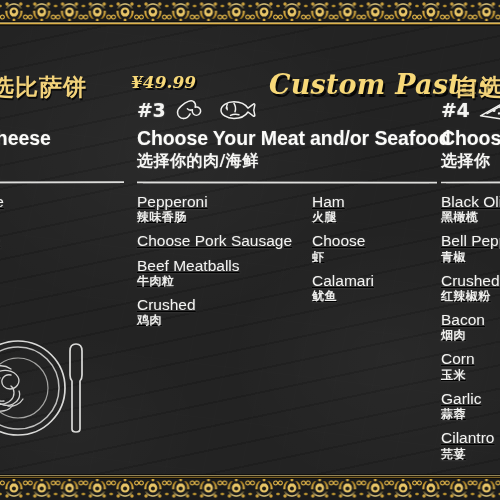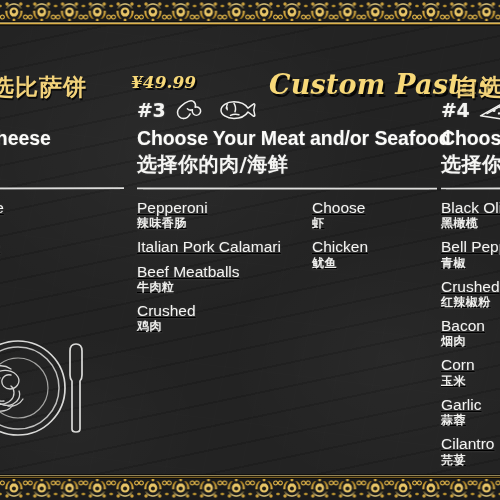--- a/index.html
+++ b/index.html
@@ -144,21 +144,21 @@
     font-size: 19.5px;
     font-weight: 700;
     color: #fbfbf9;
     letter-spacing: -.1px;
     white-space: nowrap;
     text-shadow: 0 0 2px rgba(255,255,255,.25);
   }
   .sec-title-cn {
     margin-top: 1px;
     font-family: "DejaVu Sans", sans-serif;
-    font-size: 20px;
+    font-size: 16px;
     font-weight: 700;
     color: #f6f6f4;
     letter-spacing: .5px;
     white-space: nowrap;
     text-shadow: 0 0 2px rgba(255,255,255,.2);
   }
 
   .divider {
     margin-top: 9px;
     height: 3px;
@@ -321,38 +321,42 @@
       </svg>
     </div>
 
     <div class="items-wrap">
       <div class="items-col meat-a">
         <div class="item">
           <div class="en">Pepperoni</div>
           <div class="cn">辣味香肠</div>
         </div>
         <div class="item">
-          <div class="en">Italian Pork Calamari</div>
+          <div class="en">Choose Pork Sausage</div>
         </div>
         <div class="item">
           <div class="en">Beef Meatballs</div>
           <div class="cn">牛肉粒</div>
         </div>
         <div class="item">
           <div class="en">Crushed</div>
           <div class="cn">鸡肉</div>
         </div>
       </div>
       <div class="items-col">
         <div class="item">
+          <div class="en">Ham</div>
+          <div class="cn">火腿</div>
+        </div>
+        <div class="item">
           <div class="en">Choose</div>
           <div class="cn">虾</div>
         </div>
         <div class="item">
-          <div class="en">Chicken</div>
+          <div class="en">Calamari</div>
           <div class="cn">鱿鱼</div>
         </div>
       </div>
     </div>
   </div>
 
   <div class="col col-topping">
     <div class="sec-num-row">
       <span class="sec-num">#4</span>
       <span class="sec-icons">

